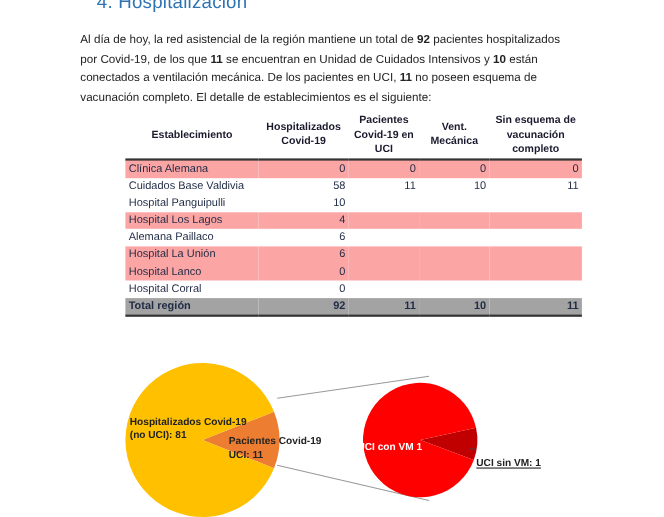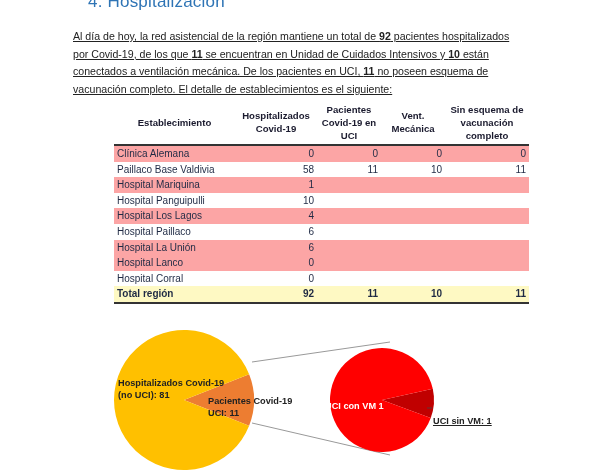--- a/index.html
+++ b/index.html
@@ -1,31 +1,31 @@
 <!DOCTYPE html>
 <html><head>
 <meta charset="utf-8">
 <style>
   html, body { margin:0; padding:0; background:#ffffff; }
   body { width:604px; height:470px; position:relative; overflow:hidden;
          font-family:"Liberation Sans", sans-serif; color:#222; }
   .heading { position:absolute; left:88px; top:-8px; font-size:17px; color:#2e74b5;
              font-family:"Liberation Sans", sans-serif; letter-spacing:0.2px; }
   .para { position:absolute; left:73px; top:28px; width:450px; font-size:10.6px;
-          line-height:17.6px; color:#222;text-decoration:underline; }
+          line-height:17.6px; color:#222; }
   .para b { font-weight:bold; }
   table.est { position:absolute; left:114px; top:100px; border-collapse:collapse;
               font-size:10px; }
   table.est th { font-weight:bold; font-size:9.6px; color:#1a1a2e; text-align:center;
                  vertical-align:middle; line-height:13px; padding:0 2px;
                  border-bottom:2px solid #333; height:44px; }
   table.est td { height:15.6px; padding:0 3px; line-height:15.6px; color:#1f2a44; }
   table.est td.num { text-align:right; }
   table.est tr.alt td { background:#fca5a5; }
-  table.est tr.total td { font-weight:bold; background:#fef9c3; border-bottom:2px solid #333; }
+  table.est tr.total td { font-weight:bold; background:#a3a3a3; border-bottom:2px solid #333; }
   .c0 { width:115px; text-align:left; }
   .c1 { width:76px; }
   .c2 { width:58px; }
   .c3 { width:58px; }
   .c4 { width:78px; }
   svg.pies { position:absolute; left:0; top:320px; }
   .lbl { position:absolute; font-size:9.2px; font-weight:bold; 
          line-height:12px; color:#222; }
 </style>
 </head>
@@ -47,49 +47,42 @@
   </thead>
   <tbody id="tbody">
       <tr class="alt">
         <td class="c0">Clínica Alemana</td>
         <td class="c1 num">0</td>
         <td class="c2 num">0</td>
         <td class="c3 num">0</td>
         <td class="c4 num">0</td>
       </tr>
       <tr>
-        <td class="c0">Paillaco Base Valdivia</td>
+        <td class="c0">Cuidados Base Valdivia</td>
         <td class="c1 num">58</td>
         <td class="c2 num">11</td>
         <td class="c3 num">10</td>
         <td class="c4 num">11</td>
-      </tr>
-      <tr class="alt">
-        <td class="c0">Hospital Mariquina</td>
-        <td class="c1 num">1</td>
-        <td class="c2 num"></td>
-        <td class="c3 num"></td>
-        <td class="c4 num"></td>
       </tr>
       <tr>
         <td class="c0">Hospital Panguipulli</td>
         <td class="c1 num">10</td>
         <td class="c2 num"></td>
         <td class="c3 num"></td>
         <td class="c4 num"></td>
       </tr>
       <tr class="alt">
         <td class="c0">Hospital Los Lagos</td>
         <td class="c1 num">4</td>
         <td class="c2 num"></td>
         <td class="c3 num"></td>
         <td class="c4 num"></td>
       </tr>
       <tr>
-        <td class="c0">Hospital Paillaco</td>
+        <td class="c0">Alemana Paillaco</td>
         <td class="c1 num">6</td>
         <td class="c2 num"></td>
         <td class="c3 num"></td>
         <td class="c4 num"></td>
       </tr>
       <tr class="alt">
         <td class="c0">Hospital La Unión</td>
         <td class="c1 num">6</td>
         <td class="c2 num"></td>
         <td class="c3 num"></td>

